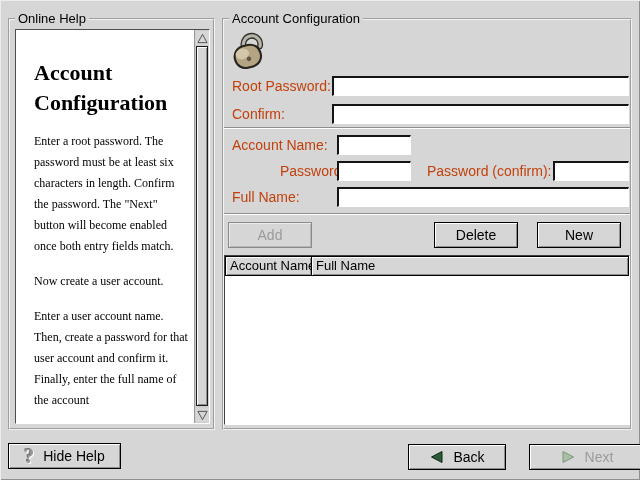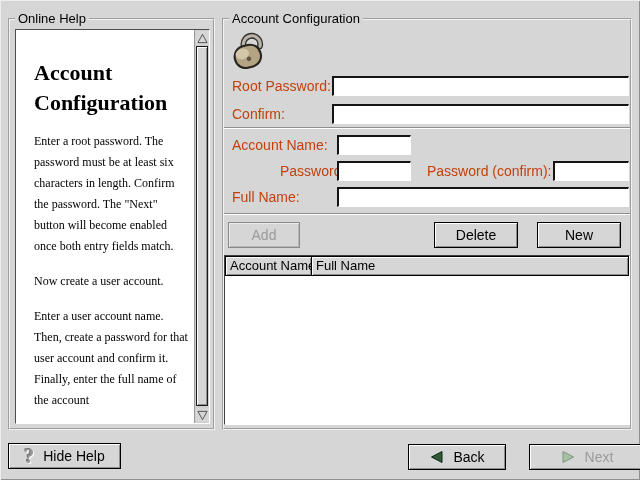--- a/index.html
+++ b/index.html
@@ -124,21 +124,21 @@
     <span class="flabel" style="left:8px; top:141px;margin-left:48px;">Password:</span>
     <input class="entry" style="left: 113px; top: 141px; width: 74px;" type="password" value="">
     <span class="flabel" style="left:203px; top:141px;">Password (confirm):</span>
     <input class="entry" style="left: 329px; top: 141px; width: 76px;" type="password" value="">
 
     <span class="flabel" style="left:8px; top:167px;">Full Name:</span>
     <input class="entry" style="left: 113px; top: 167px; width: 292px;" type="text" value="">
 
     <div class="hsep" style="top:193px;"></div>
 
-    <div class="btn disabled" style="left:4px;   top:202px; width:72px;">
+    <div class="btn disabled" style="left:4px;   top:202px; width:84px;">
       <span>Add</span>
     </div>
     <div class="btn disabled" style="left:108px; top:202px; width:84px;margin-top:45px;">
       <span>Edit</span>
     </div>
     <div class="btn" style="left:210px; top:202px; width:84px;">
       <span>Delete</span>
     </div>
     <div class="btn" style="left:313px; top:202px; width:84px;">
       <span>New</span>

